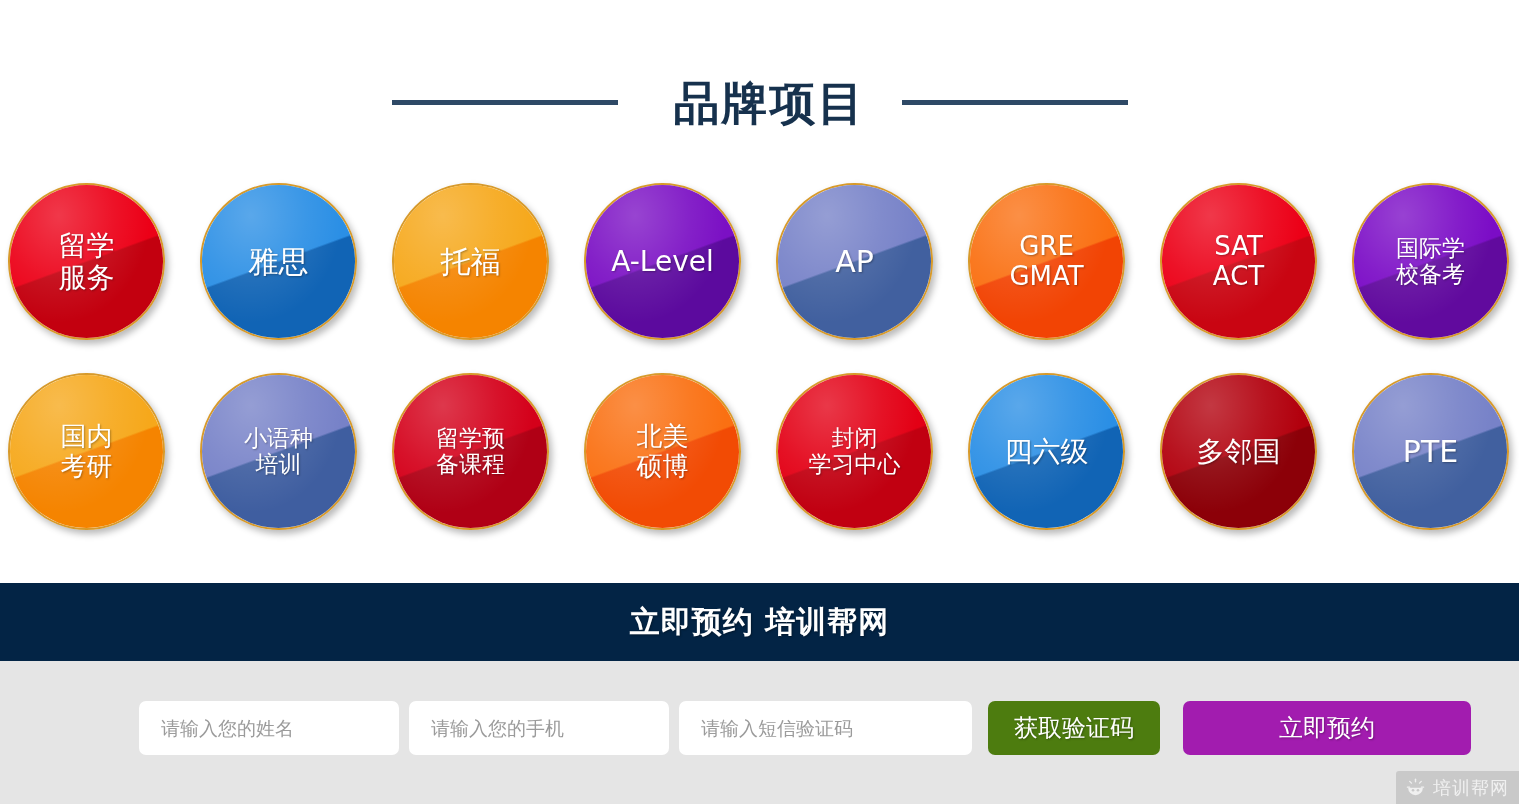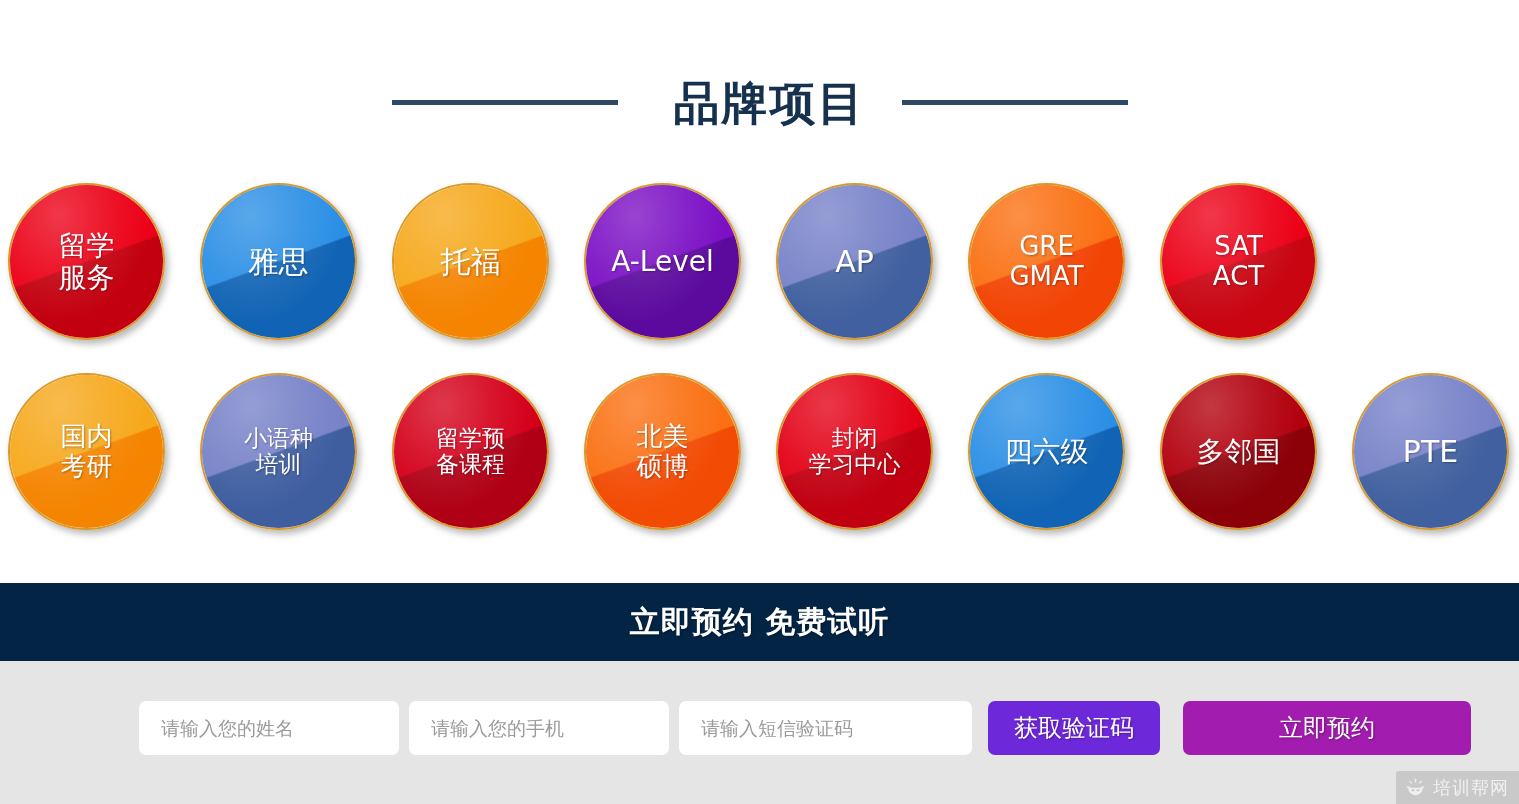--- a/index.html
+++ b/index.html
@@ -172,21 +172,21 @@
     border-radius: 7px;
     color: #ffffff;
     font-size: 24px;
     cursor: pointer;
     white-space: nowrap;
     font-family: "DejaVu Sans", "Liberation Sans", sans-serif;
     text-shadow: 1px 1px 2px rgba(0,0,0,0.30);
   }
   .btn-code {
     width: 172px;
-    background: #6d28d9;
+    background: #4d7c0f;
     margin-left: 6px;
   }
   .btn-submit {
     width: 288px;
     background: #a21caf;
     margin-left: 13px;
   }
 
   
   .watermark {
@@ -242,20 +242,24 @@
         <div class="circle-label size-lg">AP</div>
       </div>
       <div class="circle" style="--c-light: #fa7012; --c-dark: #f24404;">
         <div class="circle-label size-sm">GRE
 GMAT</div>
       </div>
       <div class="circle" style="--c-light: #ec0017; --c-dark: #c90512;">
         <div class="circle-label size-sm">SAT
 ACT</div>
       </div>
+      <div class="circle" style="--c-light: #7b0cc6; --c-dark: #610a9e;">
+        <div class="circle-label size-xs">国际学
+校备考</div>
+      </div>
     </div>
   <div class="grid-row">
       <div class="circle" style="--c-light: #f6a81b; --c-dark: #f58400;">
         <div class="circle-label size-sm">国内
 考研</div>
       </div>
       <div class="circle" style="--c-light: #7782c8; --c-dark: #3f5ea0;">
         <div class="circle-label size-xs">小语种
 培训</div>
       </div>
@@ -277,21 +281,21 @@
       <div class="circle" style="--c-light: #b2000d; --c-dark: #8c0008;">
         <div class="circle-label size-md">多邻国</div>
       </div>
       <div class="circle" style="--c-light: #7782c8; --c-dark: #41609f;">
         <div class="circle-label size-lg">PTE</div>
       </div>
     </div>
 </div>
 
 <div class="cta-banner">
-  <div class="cta-banner-text">立即预约 免费试听</div>
+  <div class="cta-banner-text">立即预约 培训帮网</div>
 </div>
 
 <div class="form-strip">
   <div class="form-inner">
     <input class="field" type="text" placeholder="请输入您的姓名" style="">
     <input class="field" type="text" placeholder="请输入您的手机" style="">
     <input class="field field-code" type="text" placeholder="请输入短信验证码" style="">
     <button class="btn btn-code">获取验证码</button>
     <button class="btn btn-submit">立即预约</button>
   </div>

